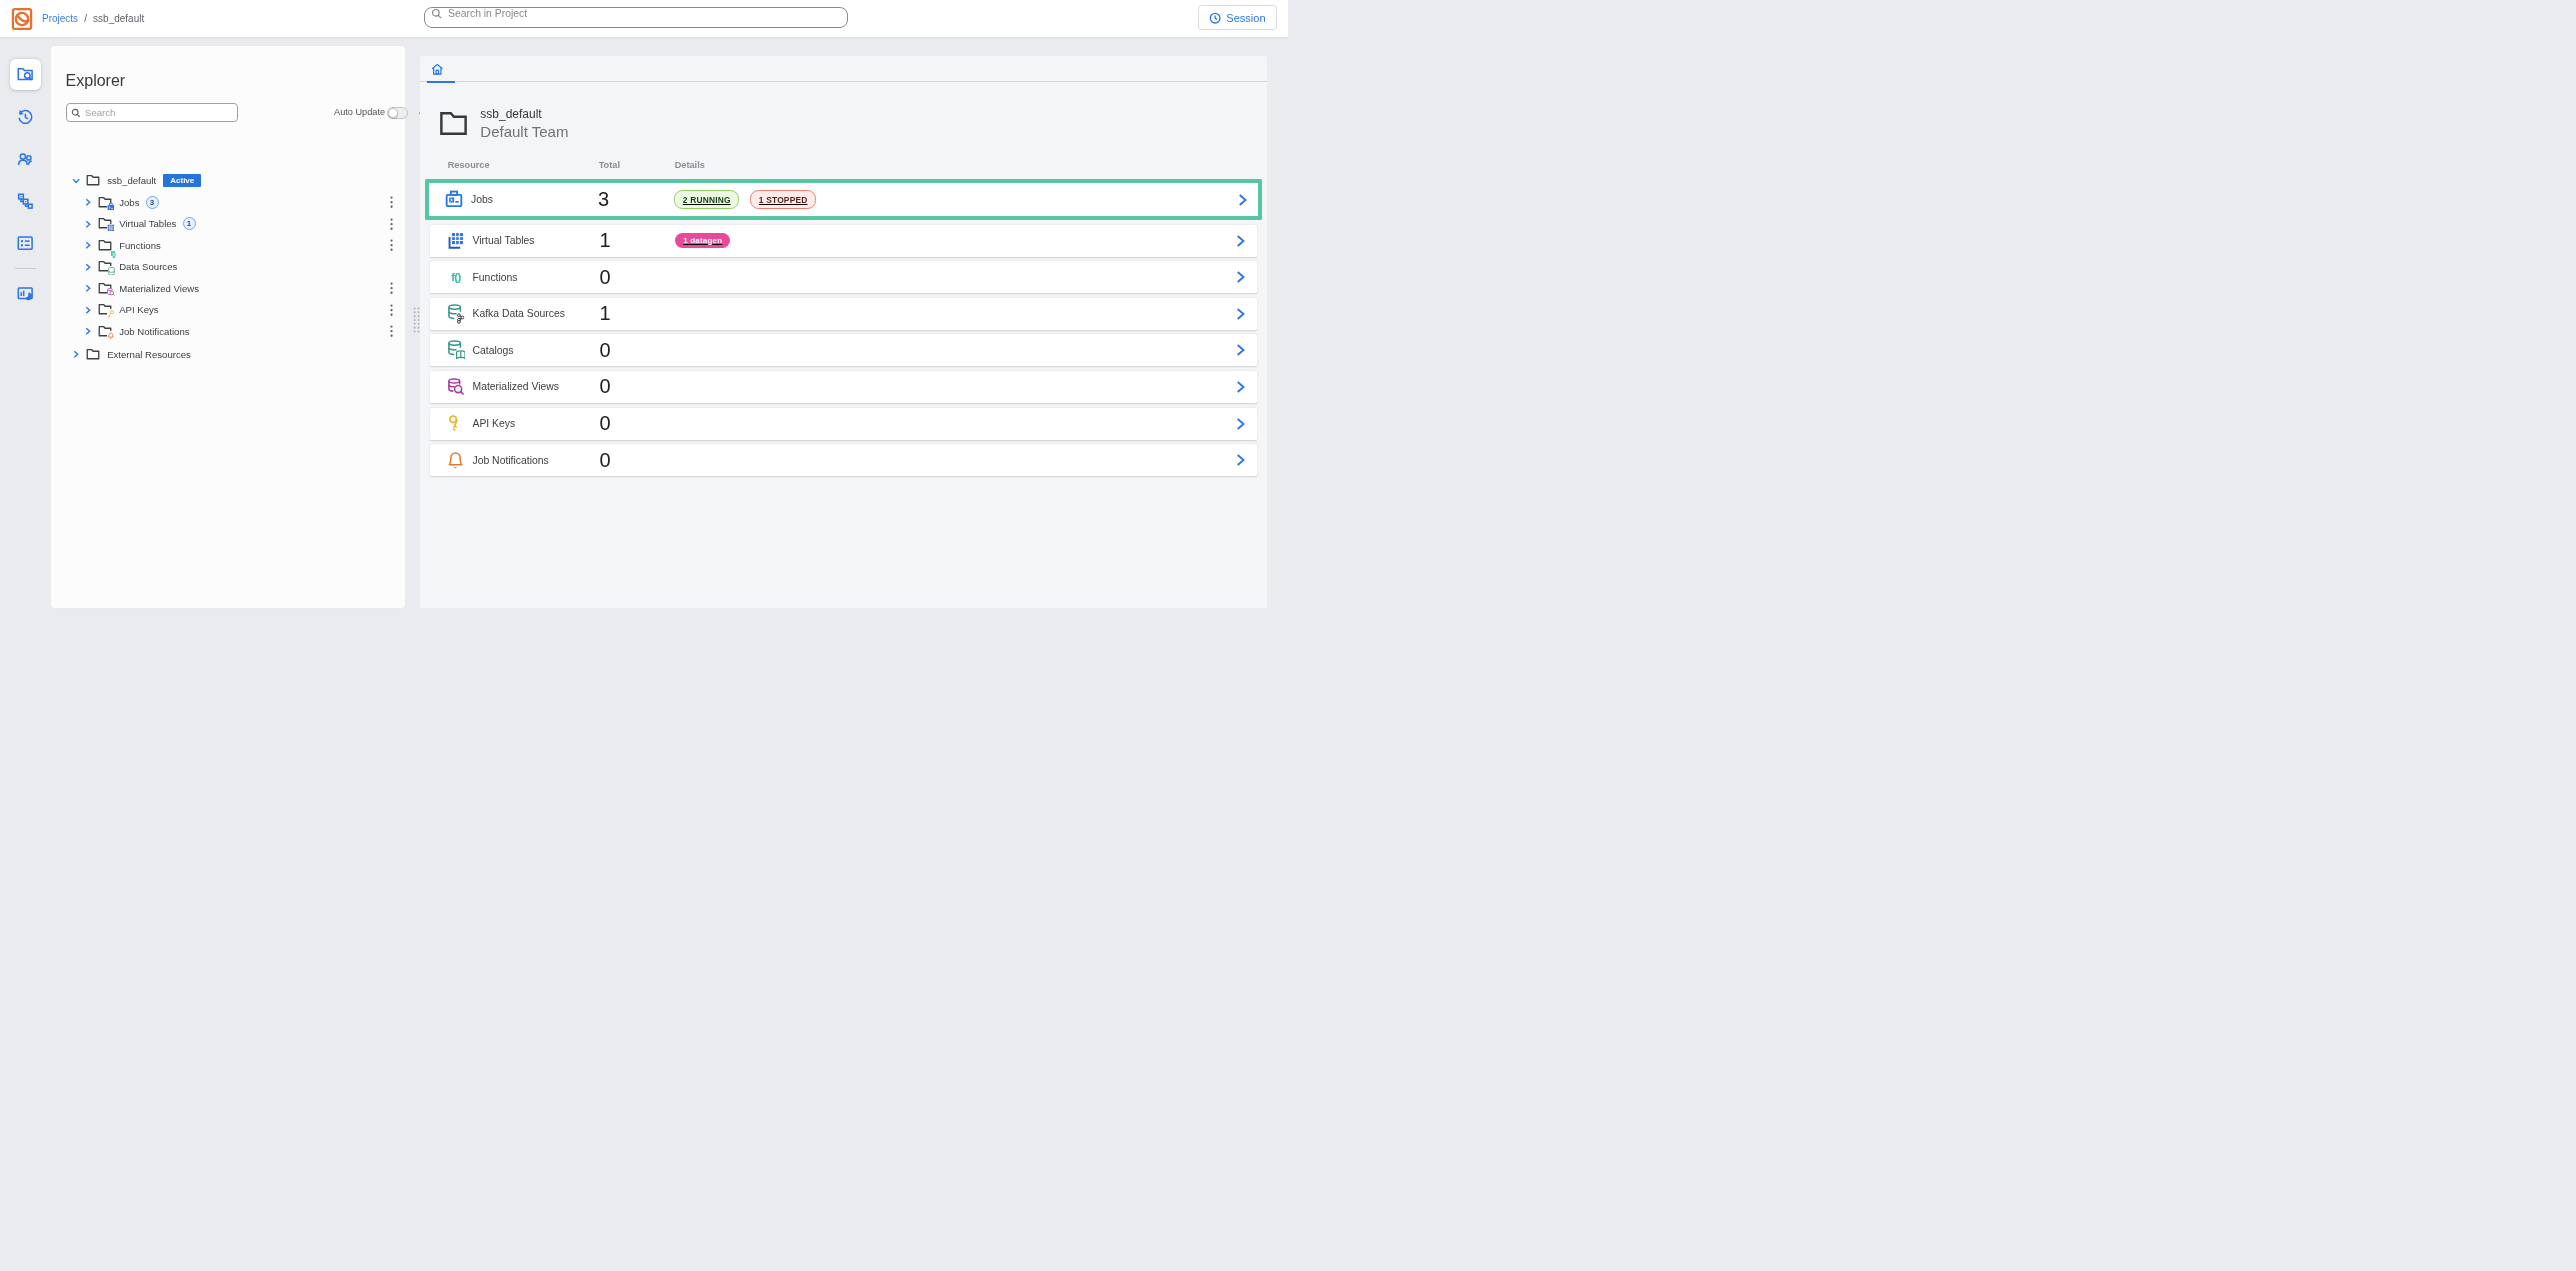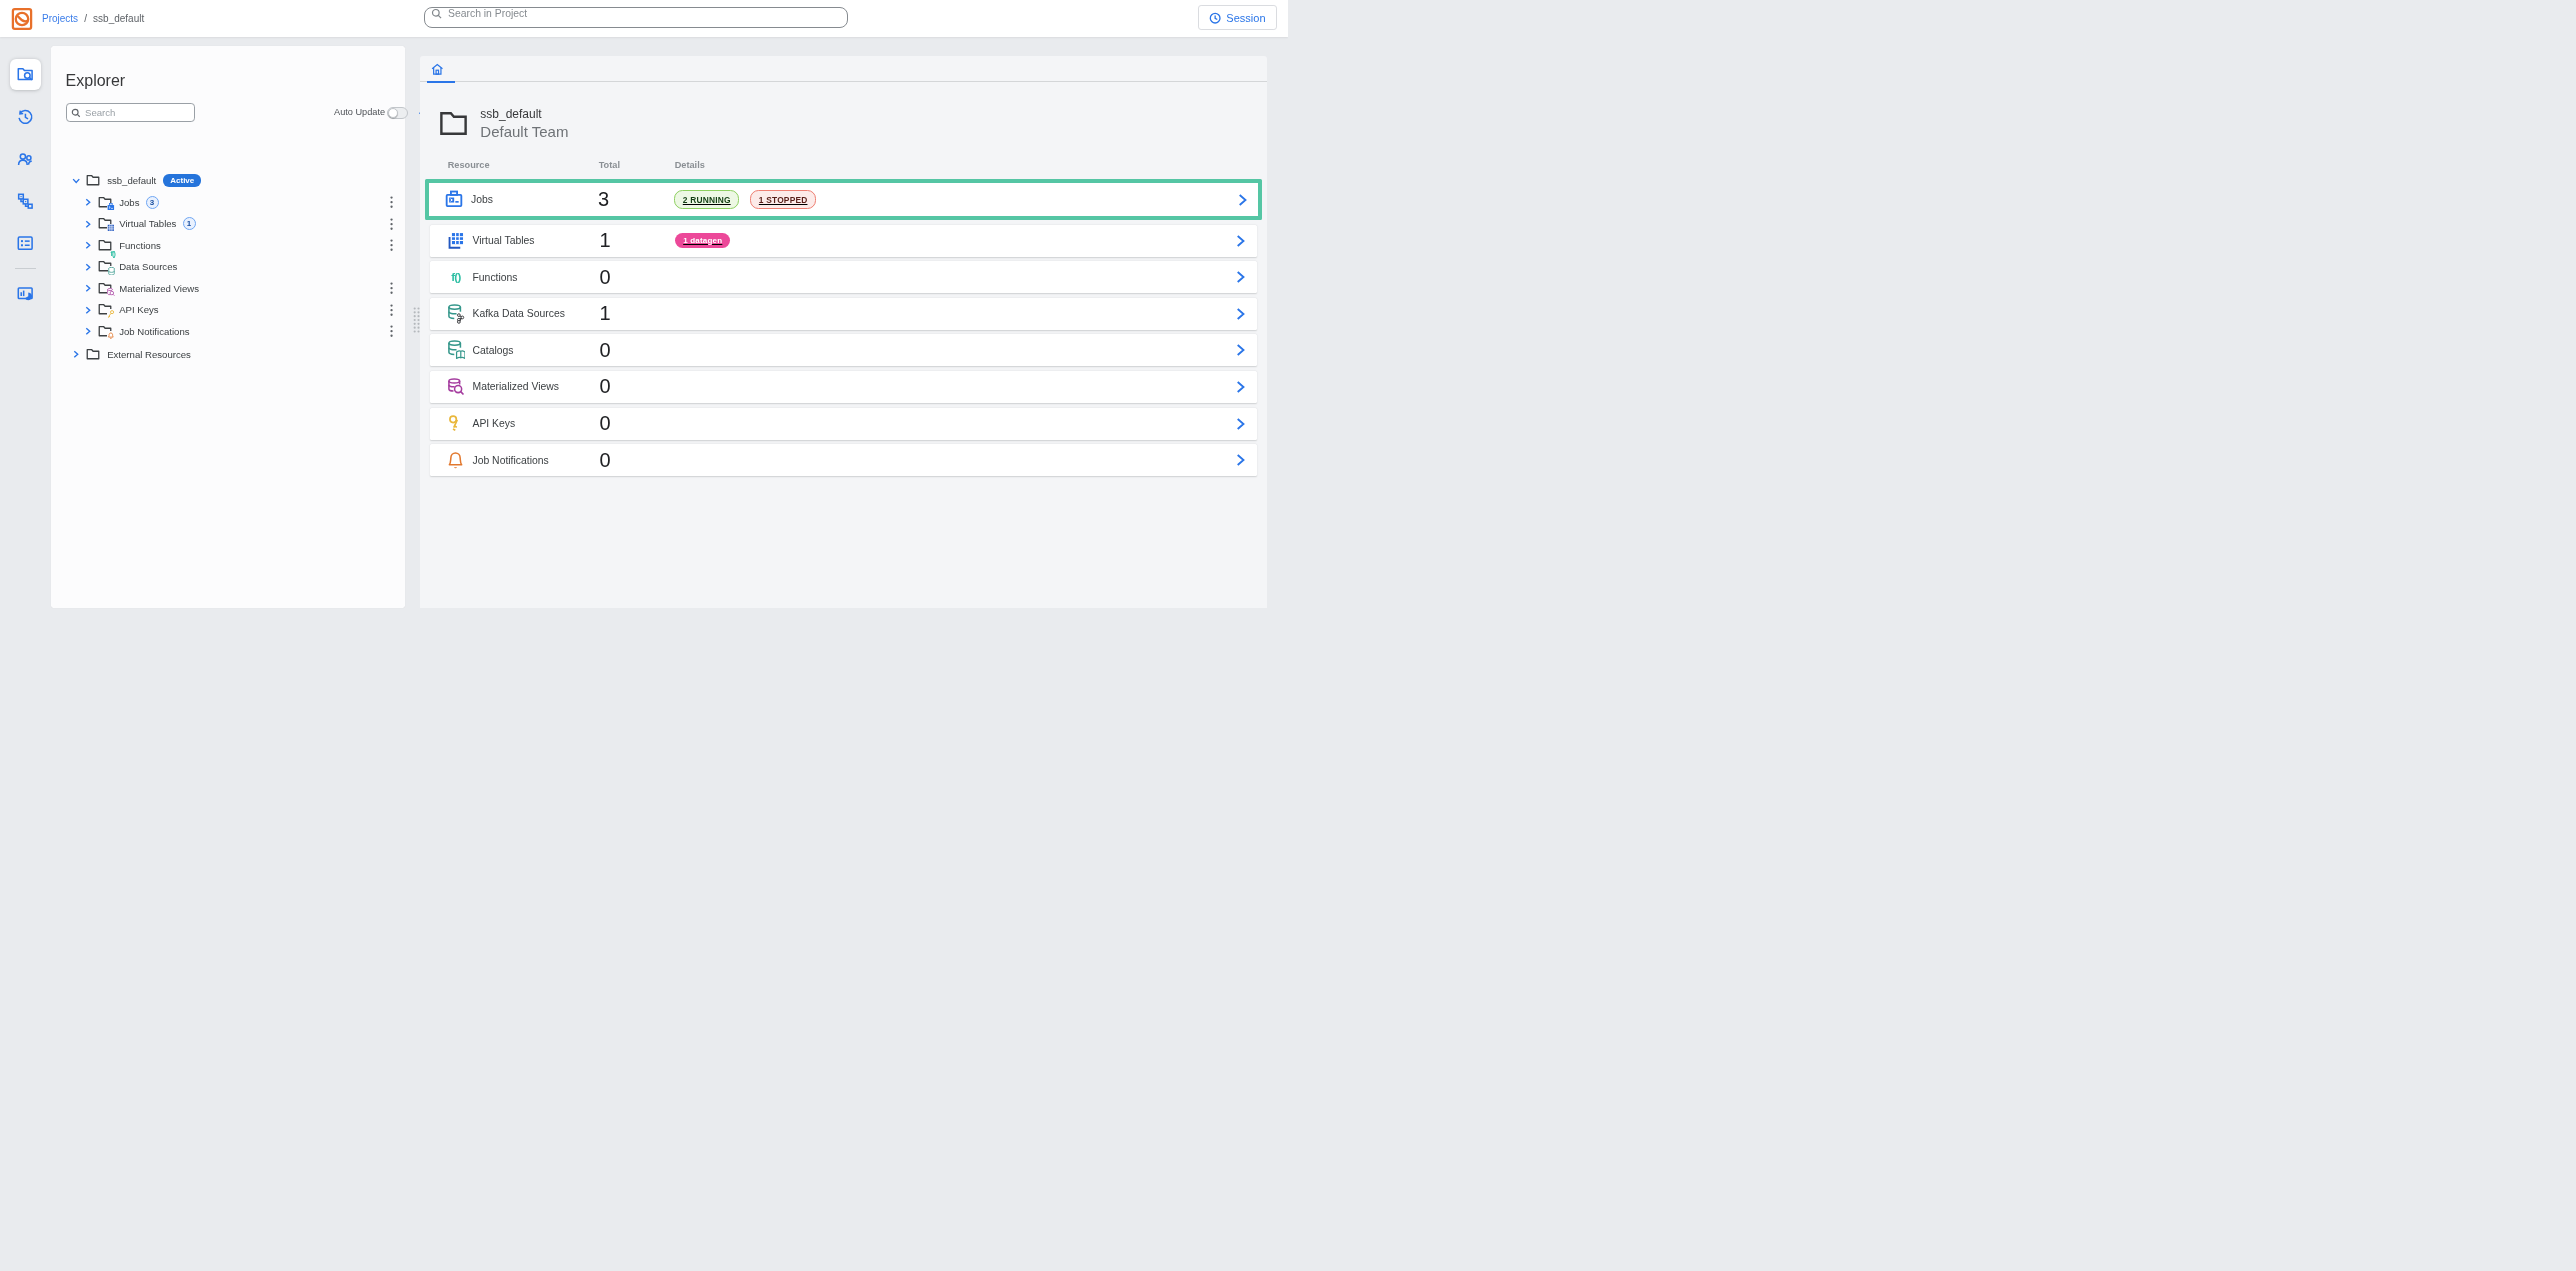--- a/index.html
+++ b/index.html
@@ -28,21 +28,21 @@
     cursor:pointer; }
   .rail-active { background:#fff; border-radius:6.1px; box-shadow:0 0.8px 3.1px rgba(60,64,67,.25); width:31px; height:31px;
     margin-top:22px; margin-bottom:12.3px;}
   .rail-gap { height:13px; }
   .rail-div { width:21.5px; height:0.8px; background:#c9cdd1; margin:10.8px auto 10.8px auto; }
 
   
   .explorer { position:absolute; left:51px; top:46px; width:354px; height:562px; background:#fcfcfd;
     border-radius:2.3px; box-shadow:0 0 0.8px rgba(0,0,0,.15); }
   .exp-title { position:absolute; left:14.6px; top:26px; font-size:16px; color:#37383a; }
-  .exp-search { position:absolute; left:14.6px; top:57px; width:129px; height:19px; border:0.8px solid #9aa0a6;
+  .exp-search { position:absolute; left:14.6px; top:57px; width:172px; height:19px; border:0.8px solid #9aa0a6;
     border-radius:3.8px; background:#fff; display:flex; align-items:center; padding:0 4.6px; }
   .exp-search input { border:none; outline:none; flex:1; font-size:9.6px; color:#3c4043; margin-left:3.8px;
     width:100%; font-family:"Liberation Sans", sans-serif; background:transparent;}
   .exp-search input::placeholder { color:#9aa0a6; }
   .auto-upd { position:absolute; left:283px; top:61px; font-size:9.2px; color:#4d5156; }
   .toggle { position:absolute; left:336px; top:61px; width:21px; height:11.5px; border-radius:6.1px;
     background:#eceef0; border:0.8px solid #c2c6ca; cursor:pointer; }
   .toggle-knob { position:absolute; left:0px; top:0.4px; width:10px; height:10px; border-radius:50%;
     background:#fff; border:0.8px solid #c2c6ca; box-shadow:0 0.8px 0.8px rgba(0,0,0,.25); }
   .chev-btn { position:absolute; top:62px; cursor:pointer; }
@@ -53,21 +53,21 @@
   .tree-row.lvl0 { padding-left:21px; }
   .tree-row.lvl1 { padding-left:33px; }
   .t-chev { width:8.4px; display:flex; flex:0 0 auto; }
   .t-folder { position:relative; margin-left:6.1px; width:14.6px; height:13px; flex:0 0 auto; }
   .t-mini { position:absolute; right:-2.3px; bottom:-2.3px; background:#fcfcfd; padding:0.4px; line-height:0; }
   .t-label { margin-left:6.1px; font-size:9.6px; color:#3c4043; white-space:nowrap; }
   .cnt-badge { margin-left:6.1px; min-width:13px; height:13px; border-radius:7px; background:#e9f1fe;
     border:1.2px solid #6fa6f3; color:#1a4fa0; font-size:8px; font-weight:bold;
     display:flex; align-items:center; justify-content:center; padding:0 2.3px; }
   .active-badge { margin-left:7px; background:#2574db; color:#fff; font-size:8px; font-weight:bold;
-    padding:2px 7px; border-radius:6px; }
+    padding:2px 7px; border-radius:1px; }
   .kebab { position:absolute; right:7.7px; top:3.8px; width:12.3px; height:14px; display:flex;
     align-items:center; justify-content:center; cursor:pointer; }
   .mt2 { margin-top:1.5px; }
 
   
   .drag-handle { position:absolute; left:412px; top:306px; cursor:col-resize; }
 
   
   .main { position:absolute; left:420px; top:56px; width:847px; height:552px; background:#f4f5f7;
     border-radius:3.1px 3.1px 0 0; }

